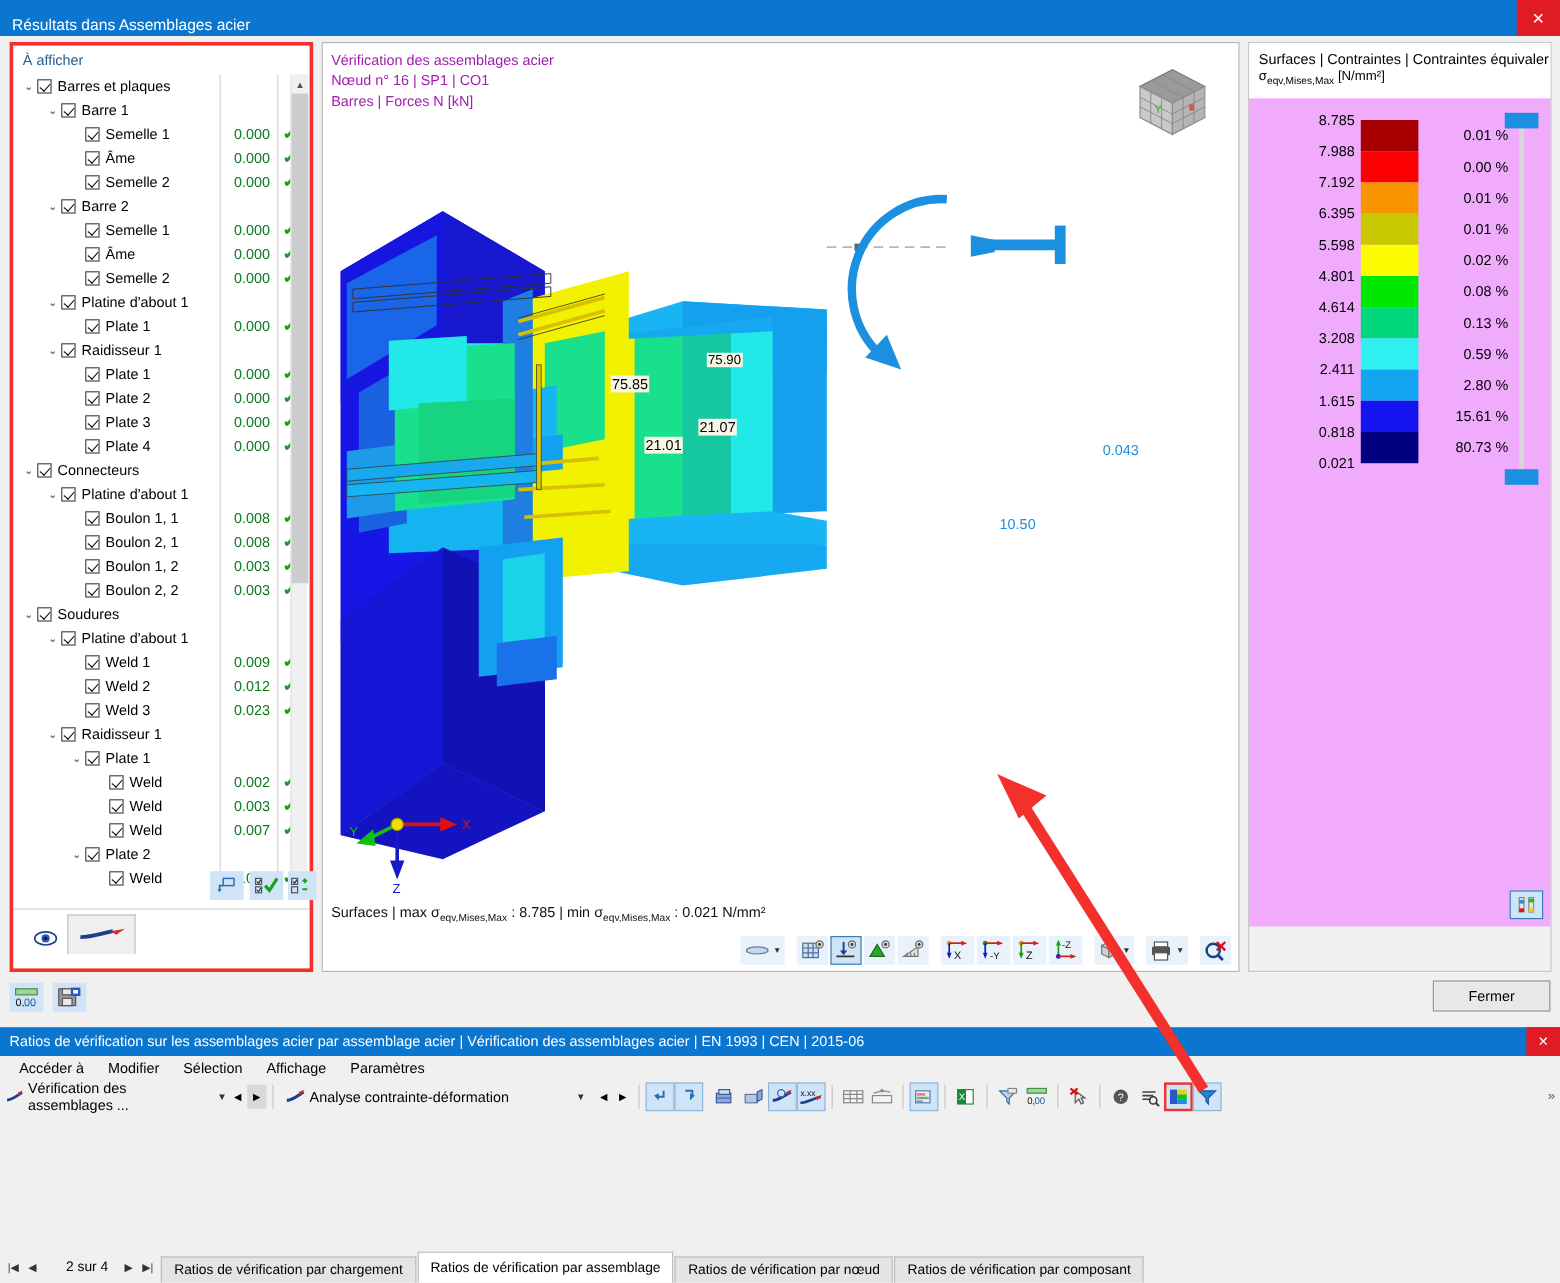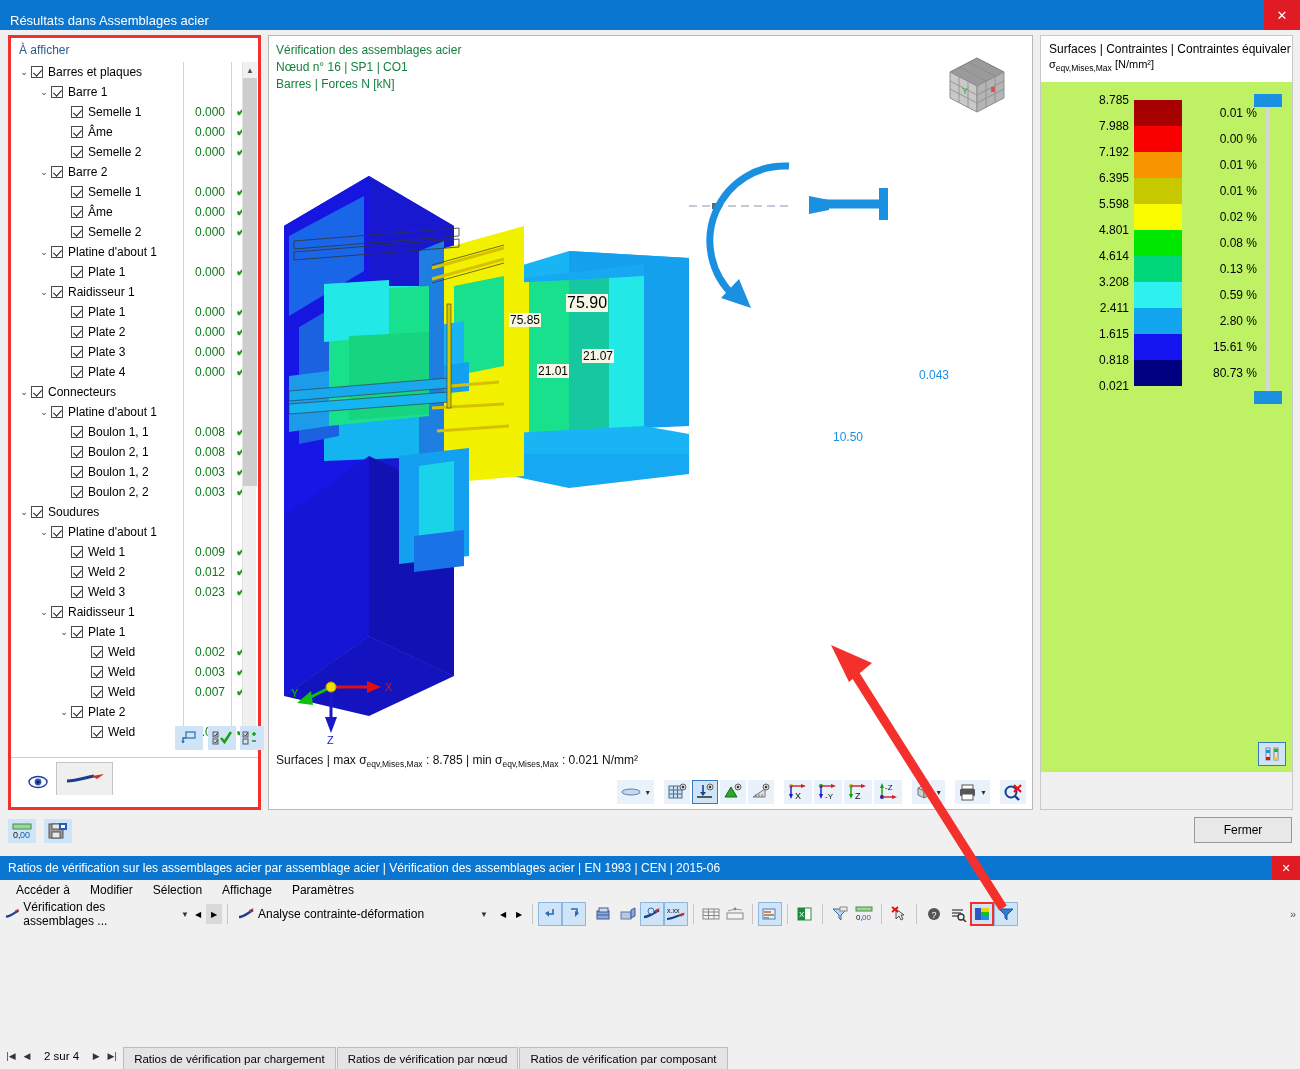--- a/index.html
+++ b/index.html
@@ -74,21 +74,21 @@
     position:absolute; left:45px; top:4px; width:57px; height:33px;
     background:#efefef; border:1px solid #c3c3c3; border-bottom:none;
     display:flex; align-items:center; justify-content:center;
   }
 
   
   .view3d {
     position:absolute; left:268px; top:5px; width:765px; height:775px;
     background:#fff; border:1px solid #b8b8b8;
   }
-  .v3-head { position:absolute; left:7px; top:6px; font-size:12px; line-height:17px; color:#15803d; }
+  .v3-head { position:absolute; left:7px; top:6px; font-size:12px; line-height:17px; color:#a21caf; }
   .v3-head div { white-space:nowrap; }
   sub { font-size:8.5px; }
   .navcube { position:absolute; right:18px; top:14px; width:74px; height:70px; }
   .v3-foot { position:absolute; left:7px; bottom:36px; font-size:12px; line-height:17px; color:#111; }
   .axes { position:absolute; left:20px; bottom:64px; width:110px; height:80px; }
   .v3-toolbar {
     position:absolute; right:6px; bottom:4px; height:26px; display:flex; align-items:center; gap:2px;
   }
   .tb {
     height:24px; min-width:26px; background:#e9f2fb; border:1px solid transparent;
@@ -99,21 +99,21 @@
   .tb-sep { width:6px; }
 
   
   .legend {
     position:absolute; left:1040px; top:5px; width:253px; height:775px;
     background:#f0f0f0; border:1px solid #c8c8c8;
   }
   .lg-title { background:#fff; padding:6px 8px 6px 8px; height:46px; overflow:hidden; }
   .lg-title .l1 { font-size:12px; white-space:nowrap; }
   .lg-title .l2 { font-size:11px; margin-top:2px; }
-  .lg-body { position:relative; background:#bef264; height:690px;padding-left:28px; }
+  .lg-body { position:relative; background:#f0abfc; height:690px;padding-left:28px; }
   .lg-swatches { position:absolute; left:93px; top:18px; width:48px; }
   .lg-sw { width:48px; height:26px; }
   .lg-ticks { position:absolute; left:10px; top:5px; width:78px; }
   .lg-tick { height:26px; line-height:26px; text-align:right; font-size:12px; }
   .lg-pcts { position:absolute; left:150px; top:18px; width:66px; }
   .lg-pct { height:26px; line-height:26px; text-align:right; font-size:12px; }
   .lg-slider { position:absolute; left:225px; top:18px; width:4px; height:298px; background:#d6d6d6; }
   .lg-handle { position:absolute; left:-12px; width:28px; height:13px; background:#1b8fe0; }
   .lg-btn {
     position:absolute; right:6px; bottom:6px; width:28px; height:24px;
@@ -615,21 +615,21 @@
 
           <path d="M520,130 A75,75 0 0 0 465,260" fill="none" stroke="#1b90e0" stroke-width="7"></path>
           <polygon points="470,243 452,262 482,272" fill="#1b90e0"></polygon>
 
           <path d="M545,168 L615,168" stroke="#1b90e0" stroke-width="9" fill="none"></path>
           <polygon points="540,160 540,178 560,174 560,164" fill="#1b90e0"></polygon>
           <rect x="610" y="152" width="9" height="32" fill="#1b90e0"></rect>
         </svg>
 
         <div style="position:absolute;left:240px;top:277px;background:#f7f7e8;font-size:12px;padding:0 1px;">75.85</div>
-        <div style="position:absolute;left:297px;top:258px;background:#f7f7e8;font-size:16px;padding:0 1px;text-align:center;">75.90</div>
+        <div style="position:absolute;left:320px;top:258px;background:#f7f7e8;font-size:11px;padding:0 1px;text-align:center;">75.90</div>
         <div style="position:absolute;left:313px;top:313px;background:#f7f7e8;font-size:12px;padding:0 1px;">21.07</div>
         <div style="position:absolute;left:268px;top:328px;background:#f7f7e8;font-size:12px;padding:0 1px;">21.01</div>
         <div style="position:absolute;left:650px;top:332px;color:#1b90e0;font-size:12px;">0.043</div>
         <div style="position:absolute;left:564px;top:394px;color:#1b90e0;font-size:12px;">10.50</div>
 
         <div class="axes">
           <svg width="110" height="80" viewBox="0 0 110 80">
             <line x1="42" y1="22" x2="80" y2="22" stroke="#e01010" stroke-width="3"></line>
             <polygon points="78,16 92,22 78,28" fill="#e01010"></polygon>
             <text x="96" y="26" font-size="11" fill="#e01010" font-family="Liberation Sans, sans-serif">X</text>
@@ -1014,26 +1014,27 @@
             <polygon points="2,3 16,3 10,9 10,14 8,12 8,9" fill="#2b7fd0" stroke="#1a5a9a"></polygon>
           </svg>
       </div>
       <div class="chev">»</div>
     </div>
 
     <div class="ftabs">
       <div class="nav-grp">
         <span class="nb">|◀</span>
         <span class="nb">◀</span>
-        <span style="padding:0 8px;">2 sur 4</span>
+        <span style="padding:0 8px;margin-left:11px;">2 sur 4</span>
         <span class="nb">▶</span>
         <span class="nb">▶|</span>
       </div>
       <div id="footer-tabs" style="display:flex; align-items:flex-end;">
           <div class="ftab">Ratios de vérification par chargement</div>
+          <div class="ftab sel">Ratios de vérification par assemblage</div>
           <div class="ftab">Ratios de vérification par nœud</div>
           <div class="ftab">Ratios de vérification par composant</div>
         </div>
     </div>
   </div>
 
   <svg class="arrow-svg">
     <line x1="1003" y1="908" x2="846" y2="660" stroke="#f3302b" stroke-width="9"></line>
     <polygon points="831,645 872,663 849,682" fill="#f3302b"></polygon>
   </svg>

